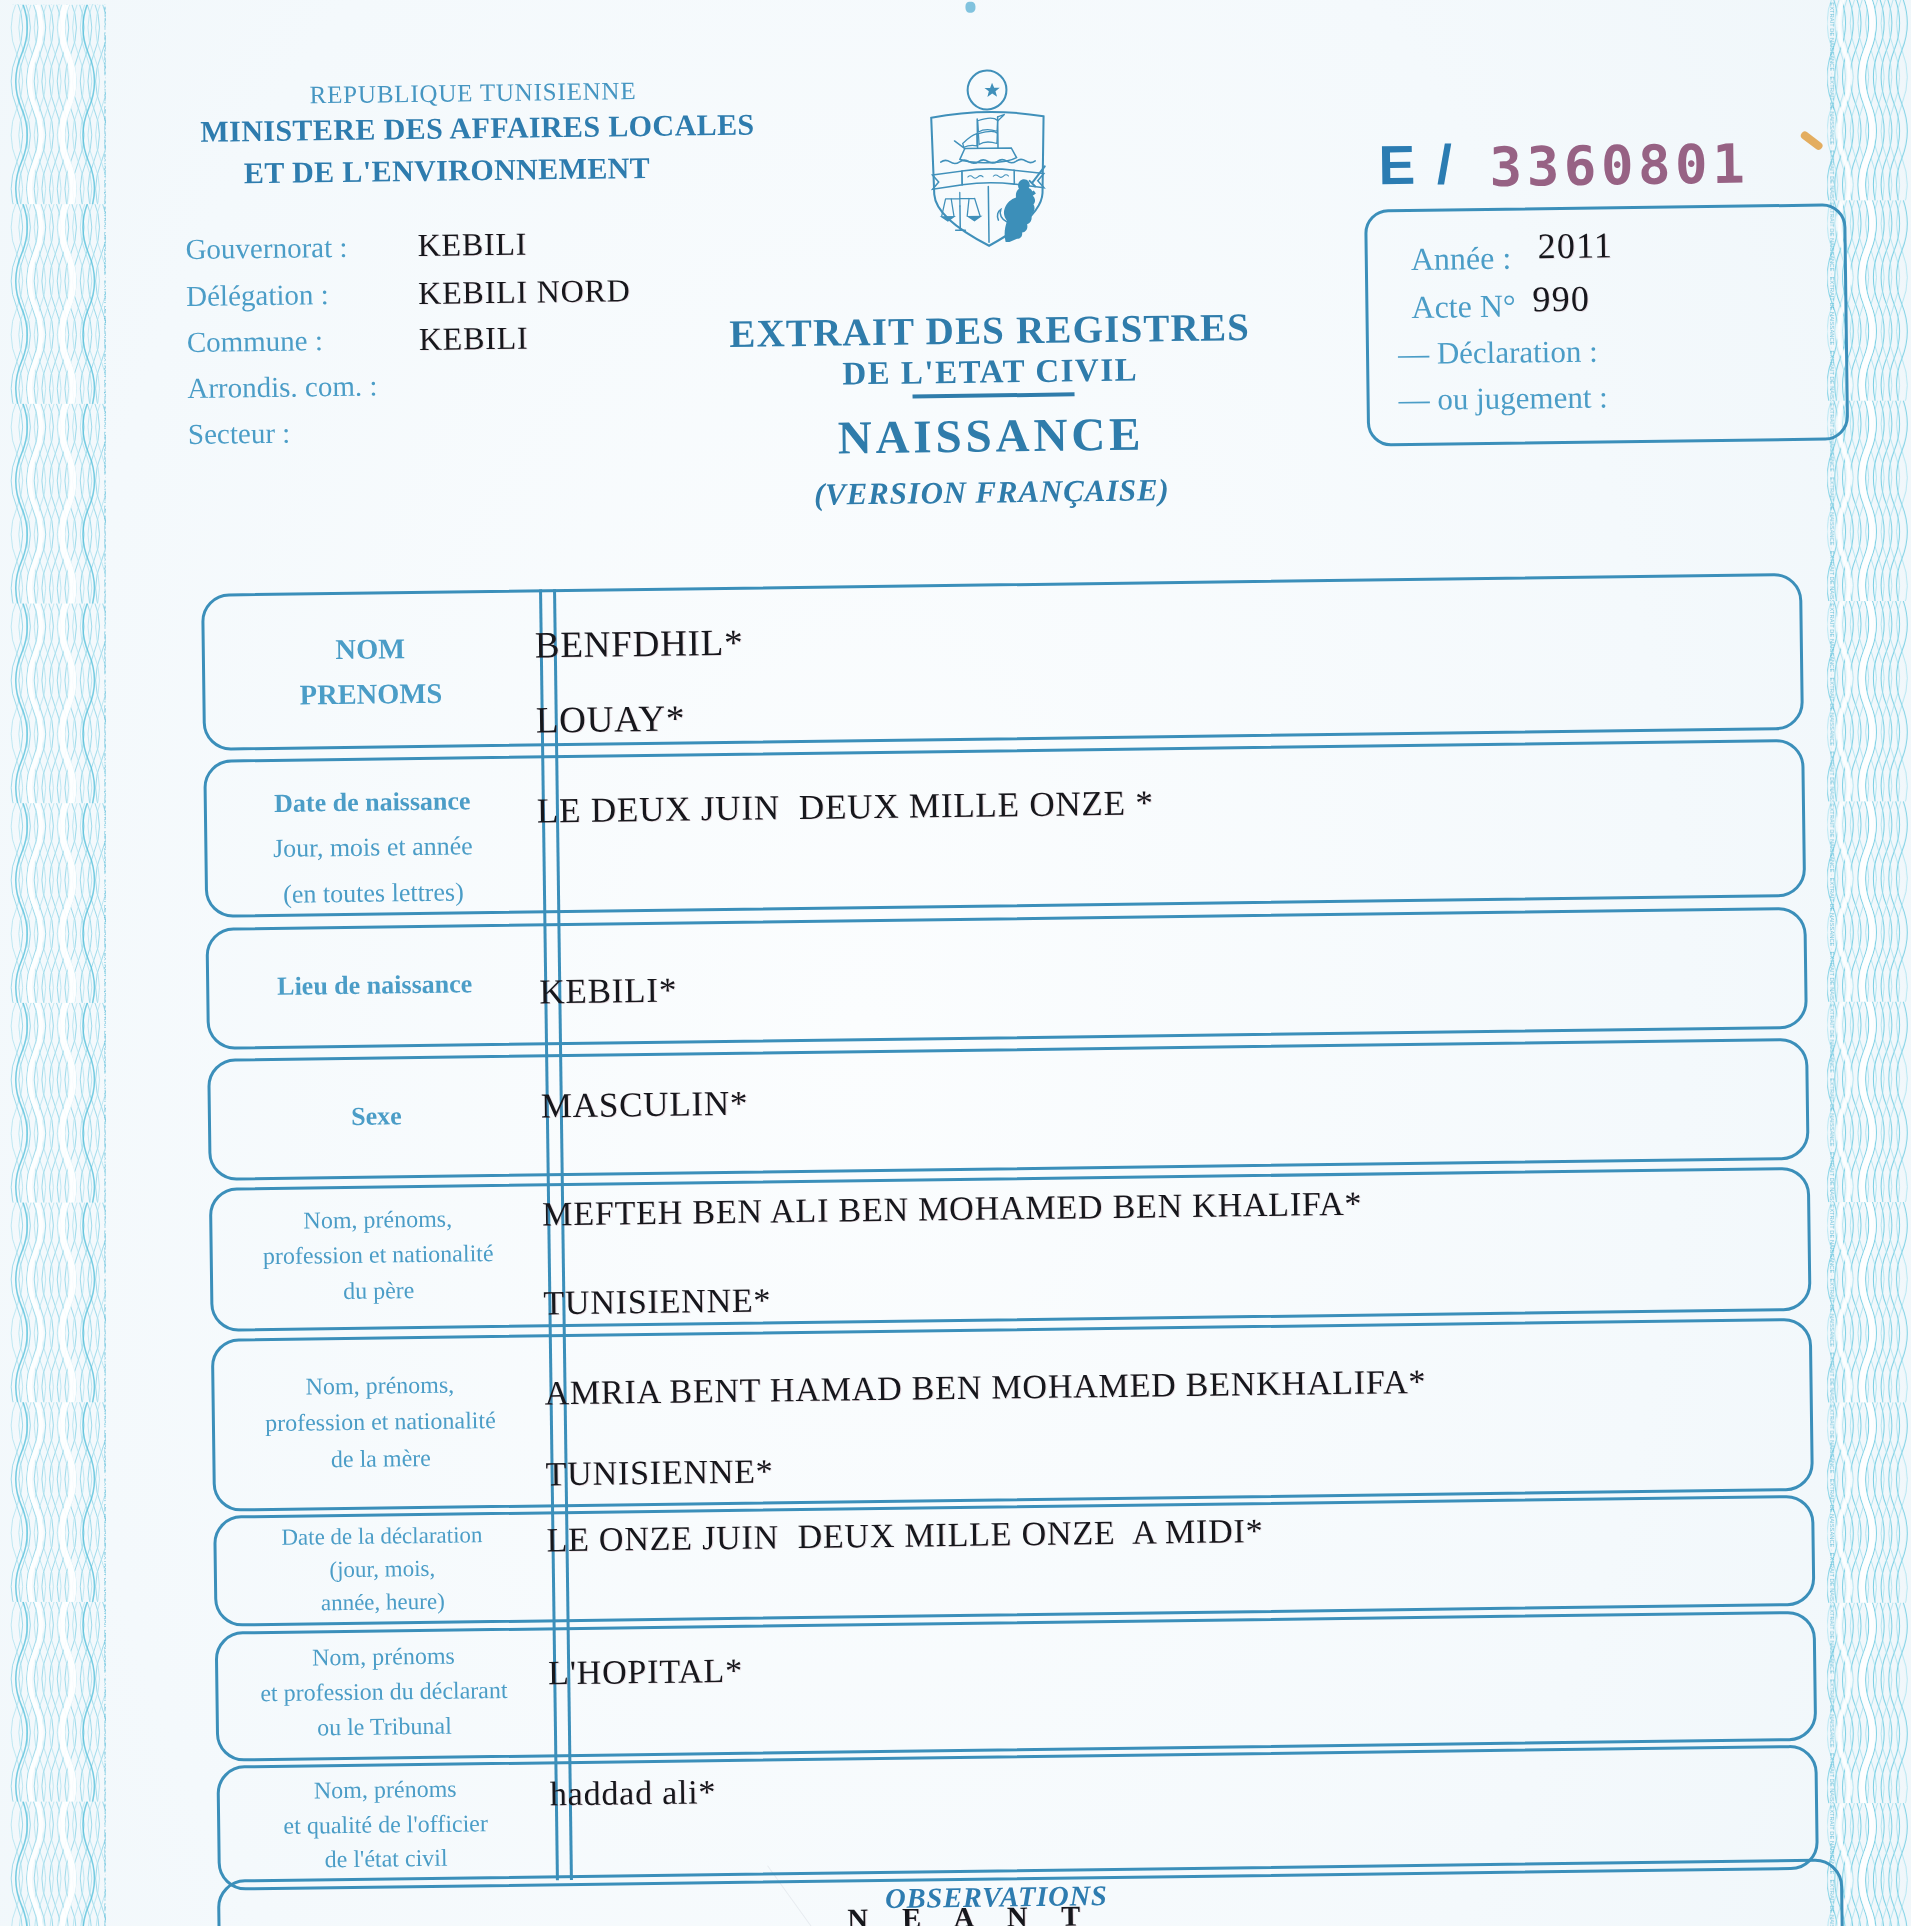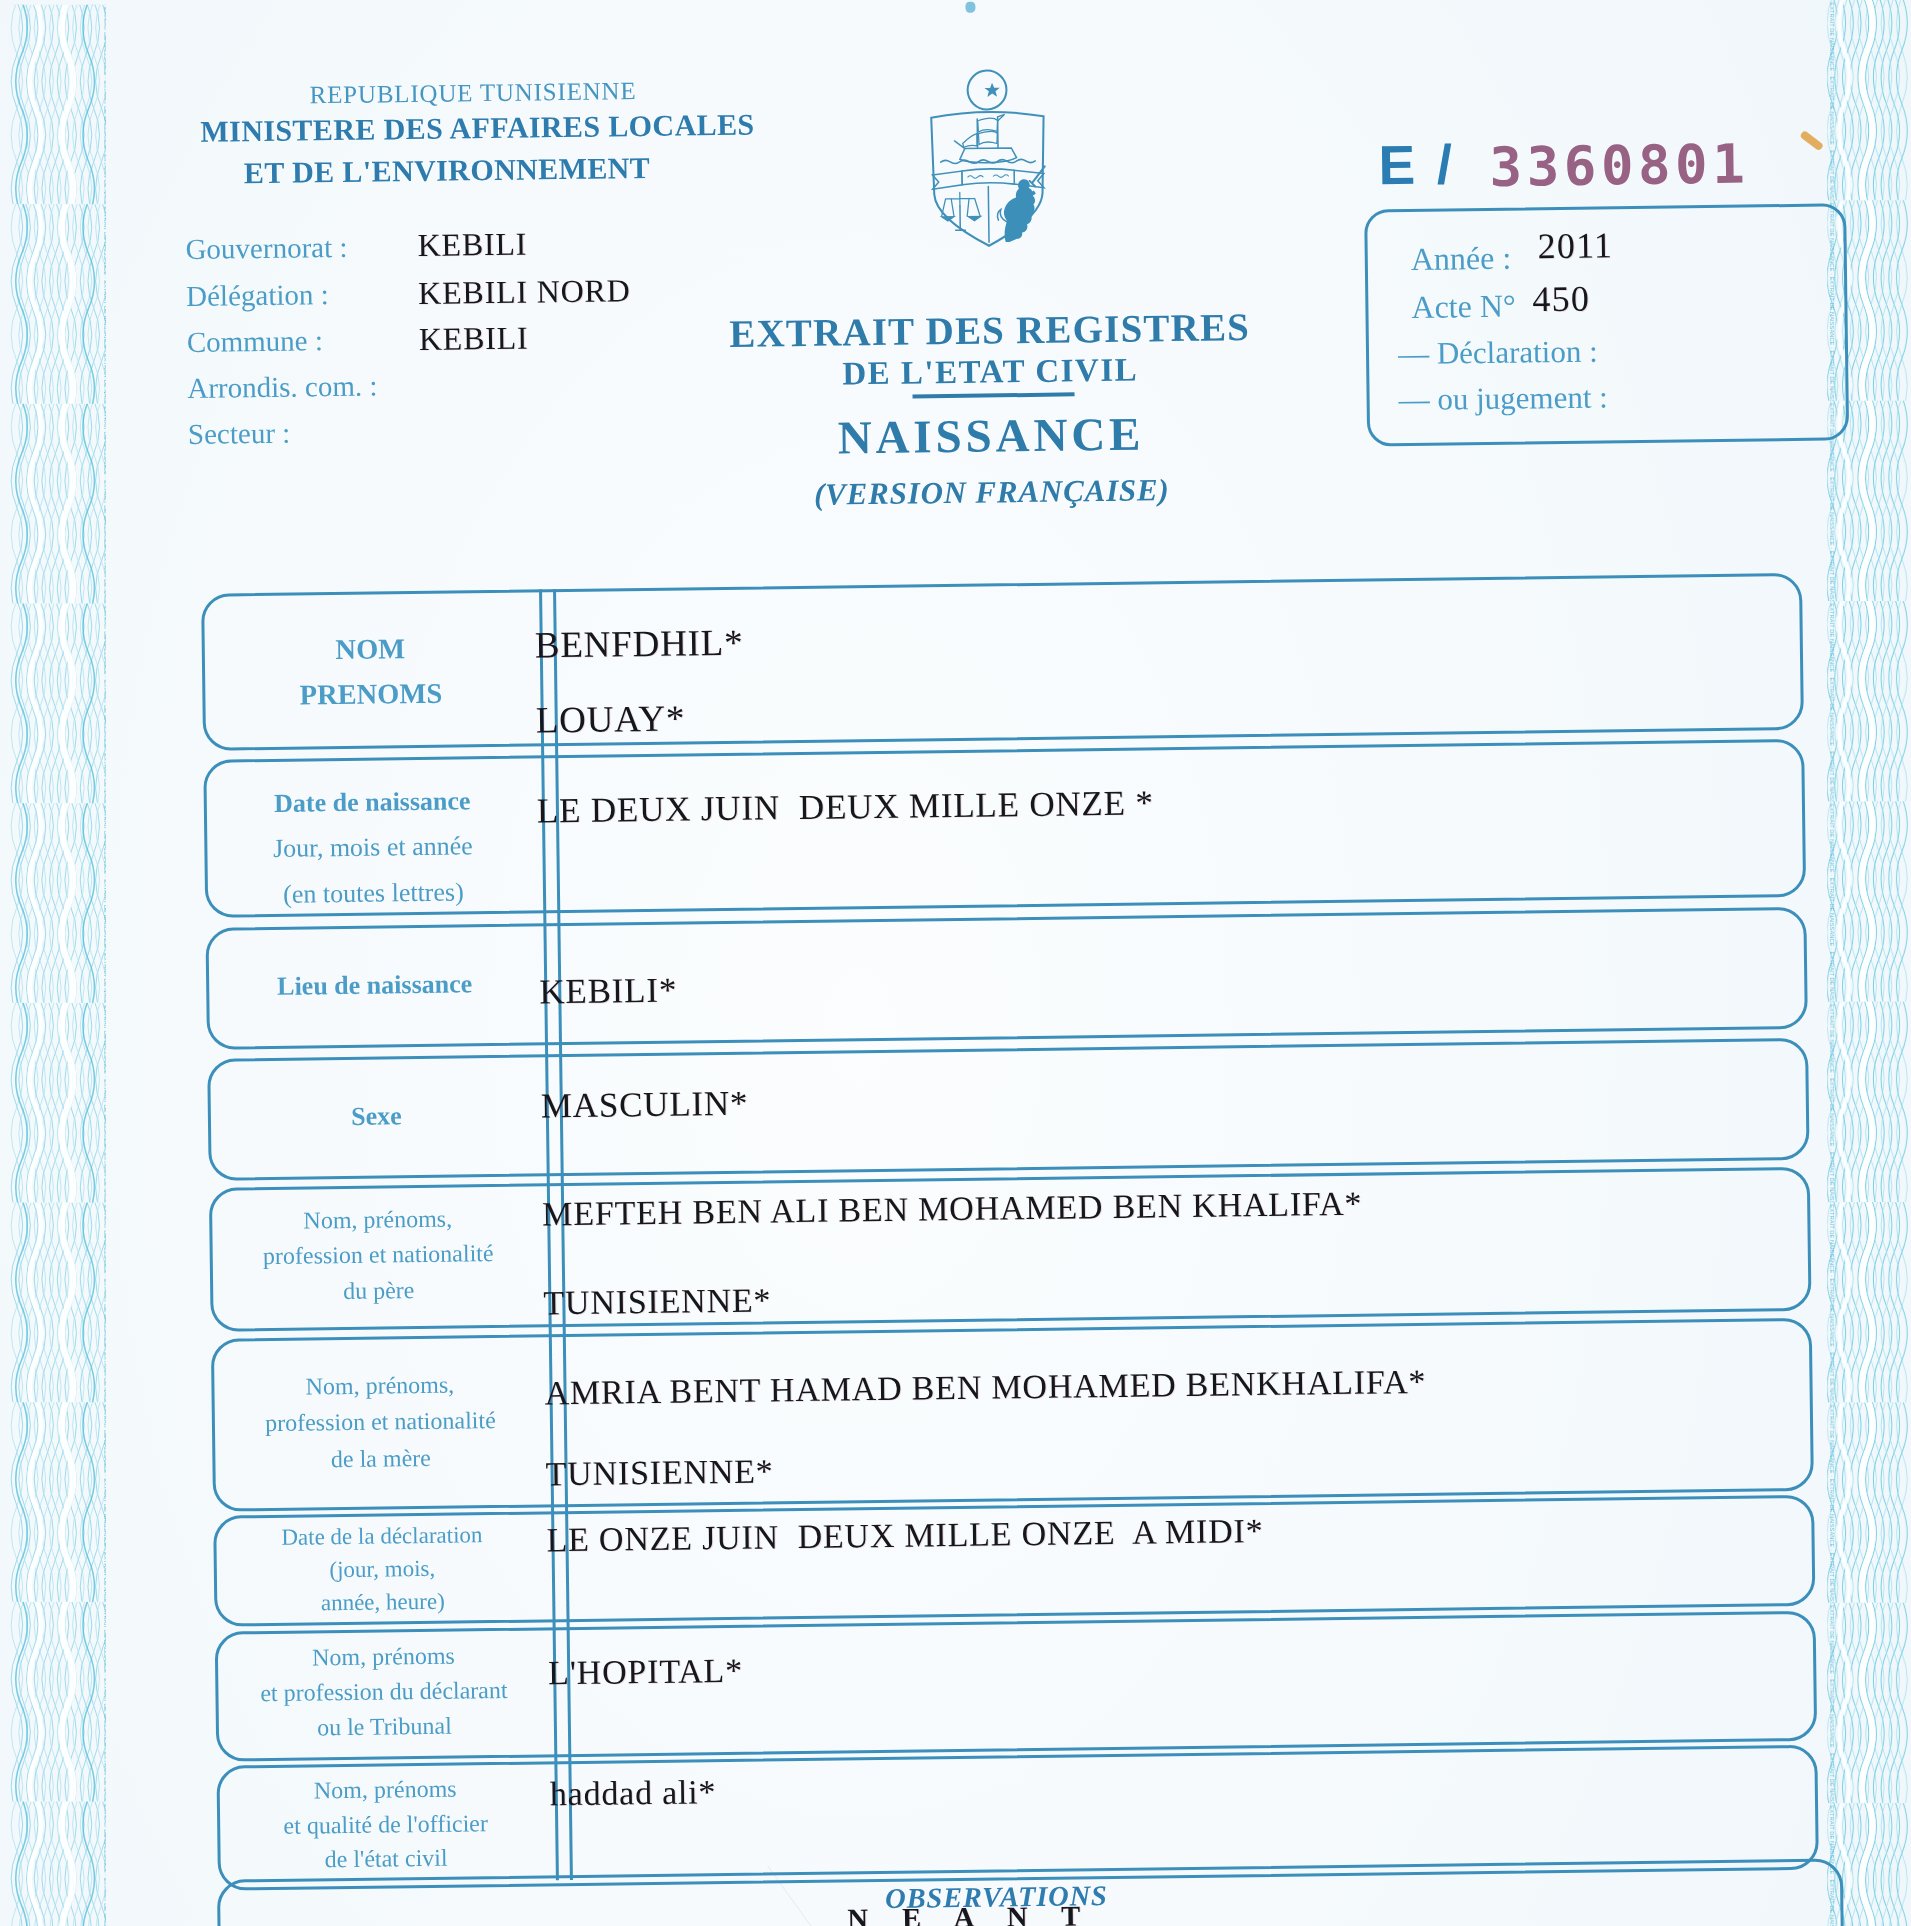--- a/index.html
+++ b/index.html
@@ -156,21 +156,21 @@
       </svg>
     </div>
 
     <div class="abs b sans" style="left:1394px;top:139px;font-size:55px;color:#2b7cb2;letter-spacing:3.1px;">E /</div>
     <div class="abs b mono" style="left:1505px;top:143px;font-size:54px;color:#8e5278;letter-spacing:4.6px;opacity:.9;">3360801</div>
 
     <div class="box" style="left:1379px;top:215px;width:476px;height:231px;border-radius:24px;"></div>
     <div class="abs" style="left:1425px;top:247px;font-size:32px;color:#4b9dc7;">Année :</div>
     <div class="abs blk" style="left:1552px;top:233px;font-size:36px;letter-spacing:1.2px;">2011</div>
     <div class="abs" style="left:1425px;top:295px;font-size:32px;color:#4b9dc7;">Acte N°</div>
-    <div class="abs blk" style="left:1546px;top:286px;font-size:36px;letter-spacing:1.2px;">450</div>
+    <div class="abs blk" style="left:1546px;top:286px;font-size:36px;letter-spacing:1.2px;">990</div>
     <div class="abs" style="left:1411px;top:342px;font-size:31px;color:#4b9dc7;">— Déclaration :</div>
     <div class="abs" style="left:1411px;top:388px;font-size:31px;color:#4b9dc7;">— ou jugement :</div>
 
     <div class="abs ctr b" style="left:695px;top:308px;width:616px;font-size:39px;color:#2f7cab;letter-spacing:1.2px;">EXTRAIT DES REGISTRES</div>
     <div class="abs ctr b" style="left:695px;top:354px;width:616px;font-size:33px;color:#2f7cab;letter-spacing:1.5px;">DE L'ETAT CIVIL</div>
     <div class="hline" style="left:925px;top:394px;width:162px;height:3.9px;"></div>
     <div class="abs ctr b" style="left:695px;top:409px;width:616px;font-size:47px;color:#2f7cab;letter-spacing:3.9px;">NAISSANCE</div>
     <div class="abs ctr b i" style="left:695px;top:475px;width:616px;font-size:31px;color:#2f7cab;letter-spacing:0.8px;">(VERSION FRANÇAISE)</div>
 
     <div class="vline" style="left:549px;top:584px;height:1291px;"></div>

